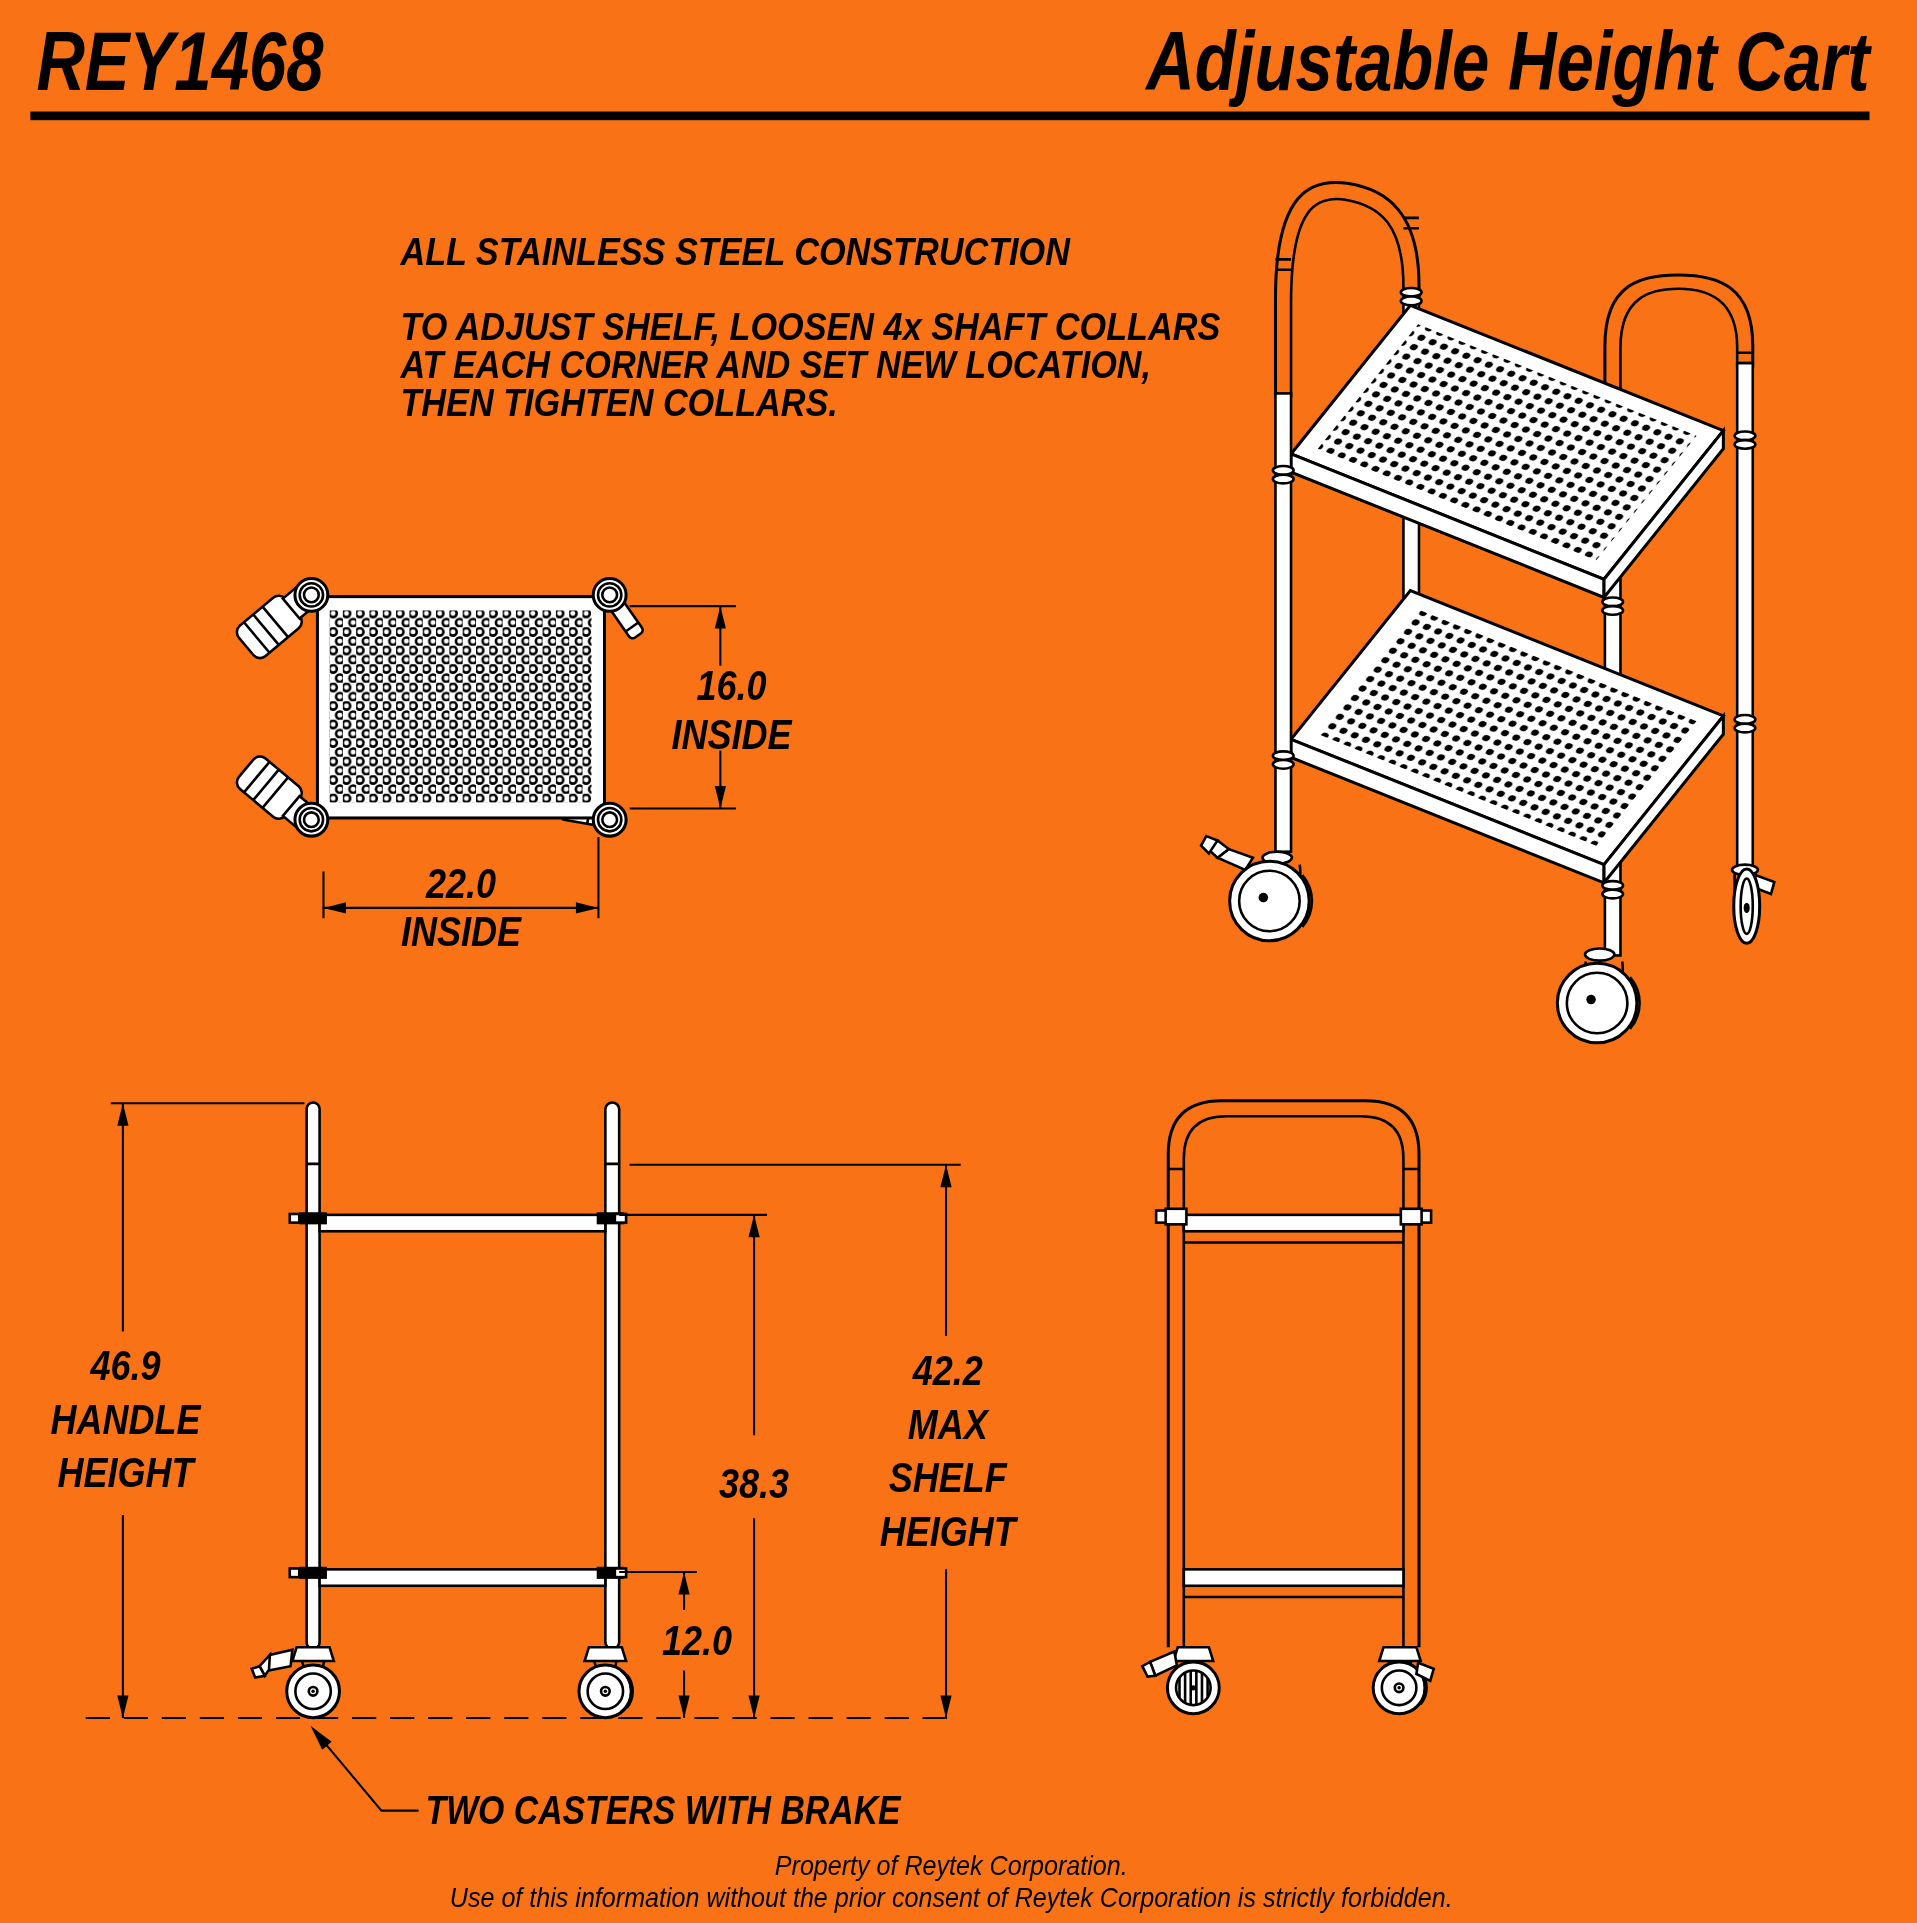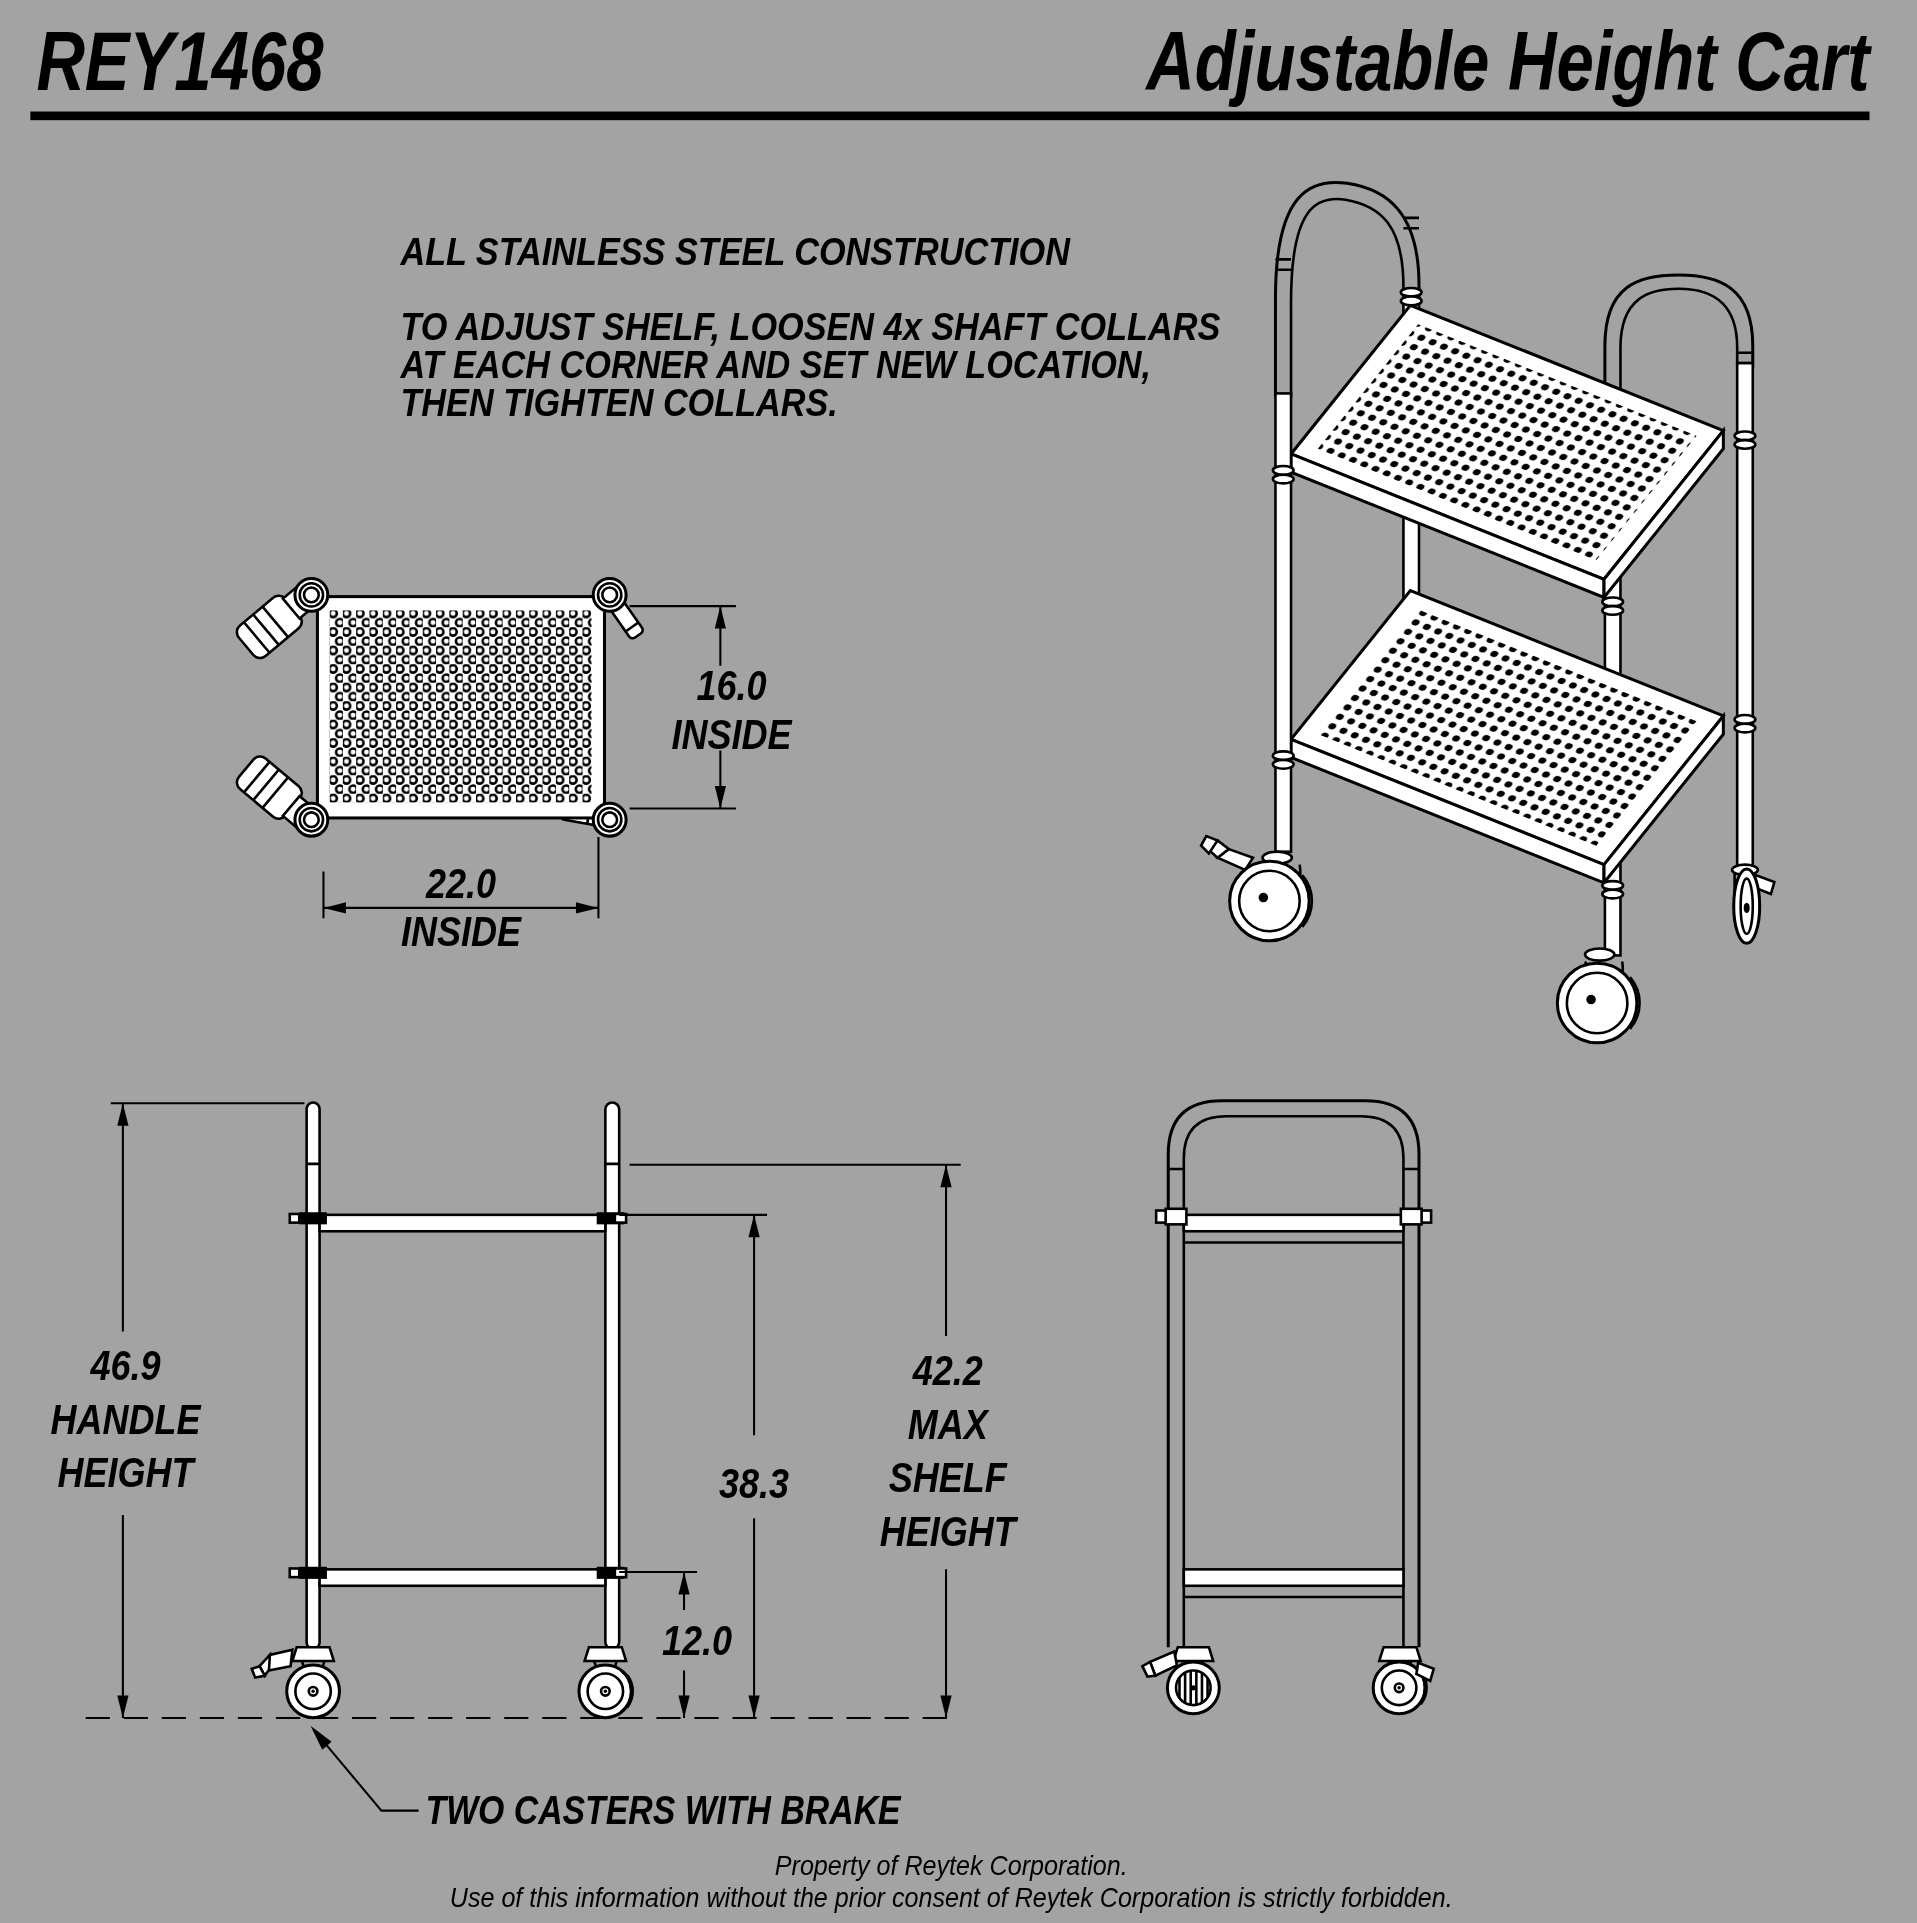--- a/index.html
+++ b/index.html
@@ -1,16 +1,16 @@
 <!DOCTYPE html>
 <html style="font-size:14px"><head>
 <meta charset="utf-8">
 <style>
   html,body{margin:0;padding:0;background:#888;}
-  .page{position:relative;width:1918px;height:1923px;background:#a3a3a3;overflow:hidden;
+  .page{position:relative;width:1918px;height:1923px;background:#f97316;overflow:hidden;
         font-family:"Liberation Sans",sans-serif;}
   svg{position:absolute;left:0;top:0;display:block;}
   .ln{stroke:#000;fill:none;stroke-width:3;}
   .ln35{stroke:#000;fill:none;stroke-width:3.5;}
   .lnw{stroke:#000;fill:#fff;stroke-width:3;}
   .lnw35{stroke:#000;fill:#fff;stroke-width:3.5;}
   .dimln{stroke:#000;fill:none;stroke-width:2.4;}
   .blk{fill:#000;stroke:none;}
   text{fill:#000;stroke:none;font-style:italic;font-weight:600;
        font-family:"Liberation Sans",sans-serif;}

